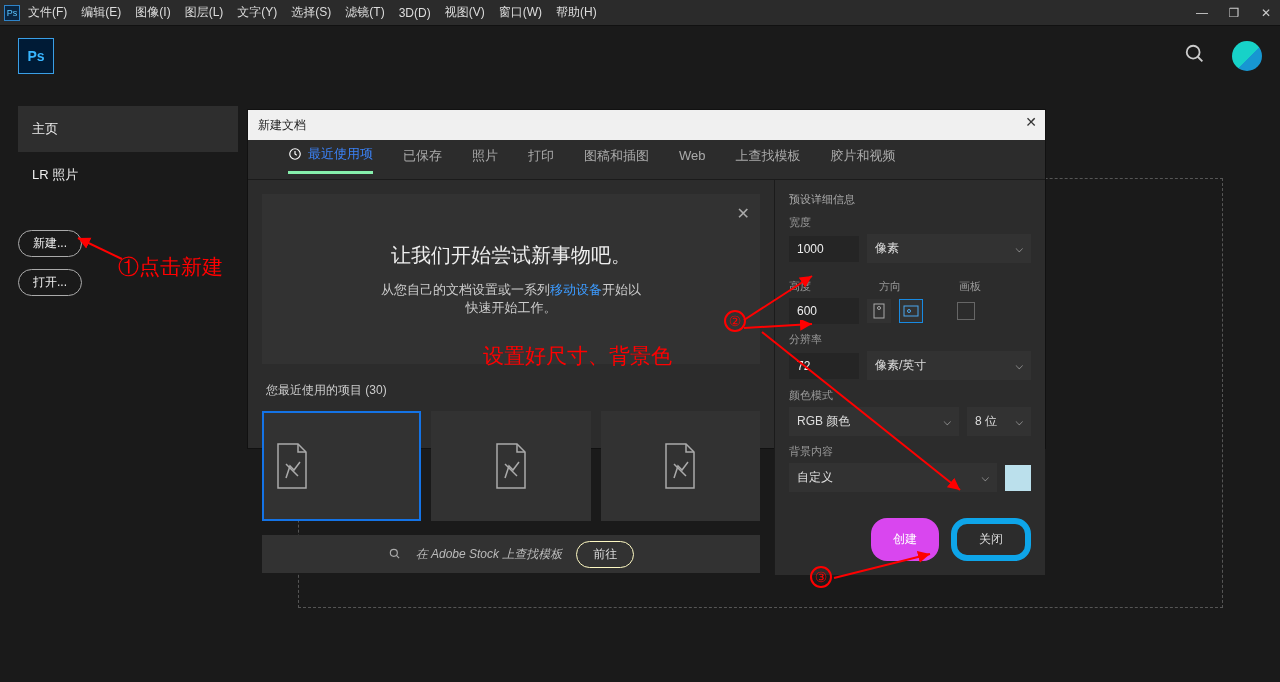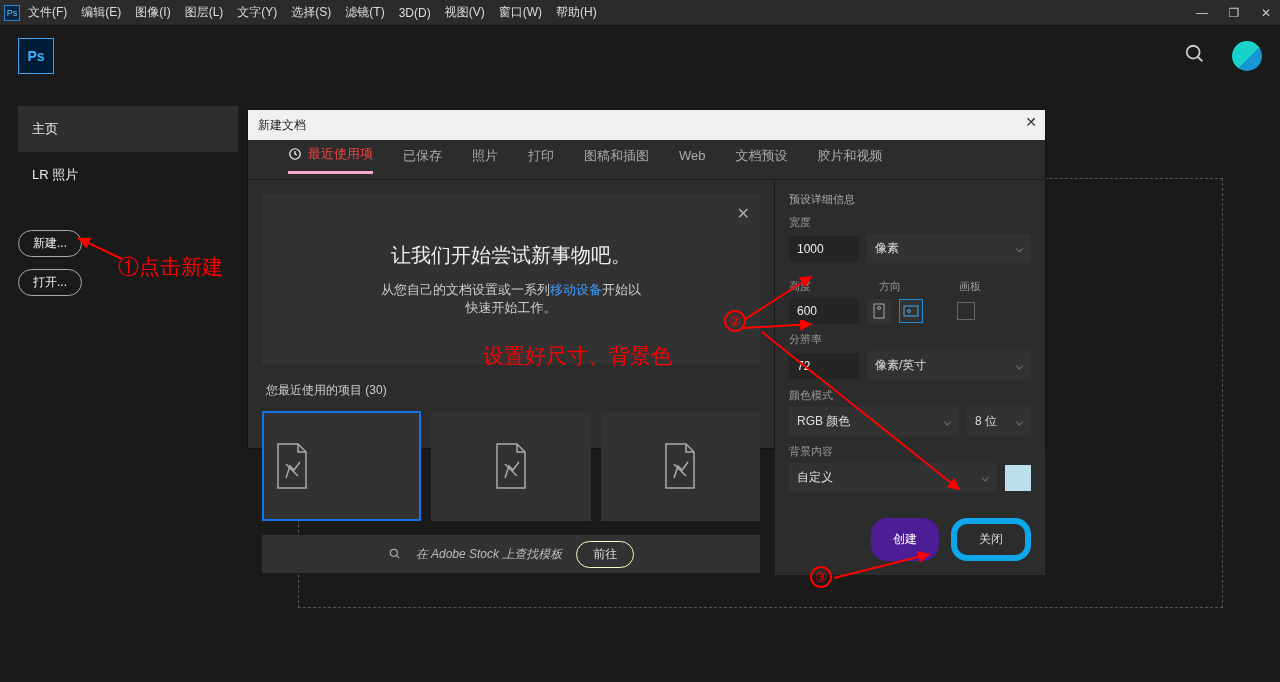--- a/index.html
+++ b/index.html
@@ -24,21 +24,21 @@
   .left .homecard { width:220px; height:46px; background:#2e2e2e; display:flex; align-items:center; padding-left:14px; font-size:13px; color:#eee; }
   .left .lr { padding:14px 0 0 14px; font-size:13px; color:#eee; }
   .left .pillbtn { display:inline-flex; align-items:center; padding:4px 14px; border:1px solid #aaa; border-radius:16px; color:#eee; font-size:12px; margin-top:12px; }
 
   
   .dialog { position:absolute; left:248px; top:110px; width:797px; height:338px; background:#2c2c2c; box-shadow:0 0 0 1px #111; }
   .dialog .titlebar { height:30px; background:#f0f0f0; color:#222; font-size:12px; display:flex; align-items:center; padding-left:10px; position:relative; }
   .dialog .titlebar .close { position:absolute; right:8px; top:4px; color:#333; font-size:14px; }
   .tabs { height:40px; display:flex; align-items:center; padding:0 40px; border-bottom:1px solid #1b1b1b; font-size:13px; color:#aaa; }
   .tabs .tab { margin-right:30px; display:flex; align-items:center; gap:6px; padding-bottom:8px; }
-  .tabs .tab.active { color:#ef4444; border-bottom:3px solid #f9a8d4; }
+  .tabs .tab.active { color:#3b82f6; border-bottom:3px solid #86efac; }
   .tabs .tab svg { stroke:#fff; }
 
   .body { display:flex; height:395px; }
   .leftpane { width:526px; padding:14px; position:relative; }
   .banner { background:#323232; height:170px; display:flex; flex-direction:column; align-items:center; justify-content:center; position:relative; }
   .banner .bclose { position:absolute; right:10px; top:10px; color:#aaa; font-size:16px; }
   .banner h2 { color:#eee; font-size:20px; font-weight:500; margin-bottom:12px; }
   .banner p { color:#ccc; font-size:13px; }
   .banner p .lnk { color:#3c9bff; }
   
@@ -57,21 +57,21 @@
   .row { display:flex; gap:8px; align-items:center; }
   .inp { background:#252525; border:none; color:#eee; font-size:12px; padding:6px 8px; width:70px; }
   .sel { background:#323232; border:none; color:#ddd; font-size:12px; padding:6px 8px; display:flex; justify-content:space-between; align-items:center; }
   .sel .chev { color:#aaa; font-size:10px; }
   .orient { width:24px; height:24px; background:#323232; display:flex; align-items:center; justify-content:center; border:1px solid #323232; }
   .orient.sel2 { border:1px solid #188ae2; }
   .chk { width:18px; height:18px; border:1px solid #666; background:#2c2c2c; }
   .swatch { width:26px; height:26px; background:#bbe0ec; }
   .footer { position:absolute; bottom:14px; right:14px; display:flex; gap:12px; }
   .btn { border-radius:16px; padding:7px 22px; font-size:12px; }
-  .btn.primary { background:#4c1d95; color:#fff; border:none; }
+  .btn.primary { background:#d946ef; color:#fff; border:none; }
   .btn.secondary { background:transparent; color:#ddd; border:6px solid #0ea5e9; }
 
   
   .ann { position:absolute; color:#f00; font-size:21px; pointer-events:none; font-weight:500; z-index:100; }
   .ann.circle { border:2px solid #f00; border-radius:50%; width:22px; height:22px; display:flex; align-items:center; justify-content:center; font-size:14px; }
   svg.arrow { position:absolute; pointer-events:none; z-index:99; }
   
   
   .drop { position:absolute; left:298px; top:178px; width:925px; height:430px; border:1px dashed #555; z-index:-1; }
 </style>
@@ -132,21 +132,21 @@
           <circle cx="12" cy="12" r="9"></circle>
           <path d="M12 7v5l3 2"></path>
         </svg>
       <span>最近使用项</span>
     </div>
     <div class="tab">已保存</div>
     <div class="tab">照片</div>
     <div class="tab">打印</div>
     <div class="tab">图稿和插图</div>
     <div class="tab">Web</div>
-    <div class="tab">文档预设</div>
+    <div class="tab">上查找模板</div>
     <div class="tab">胶片和视频</div>
   </div>
   <div class="body">
     <div class="leftpane">
       <div class="banner">
         <span class="bclose">✕</span>
         <h2>让我们开始尝试新事物吧。</h2>
         <p>
           <span>从您自己的文档设置或一系列</span><span class="lnk">移动设备</span><span>开始以</span>
         </p>

